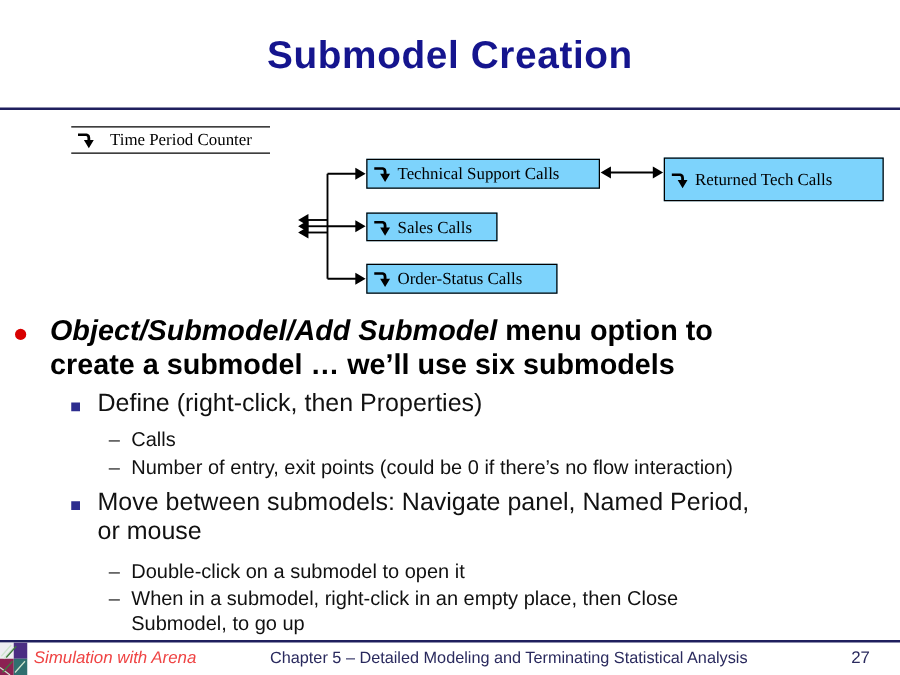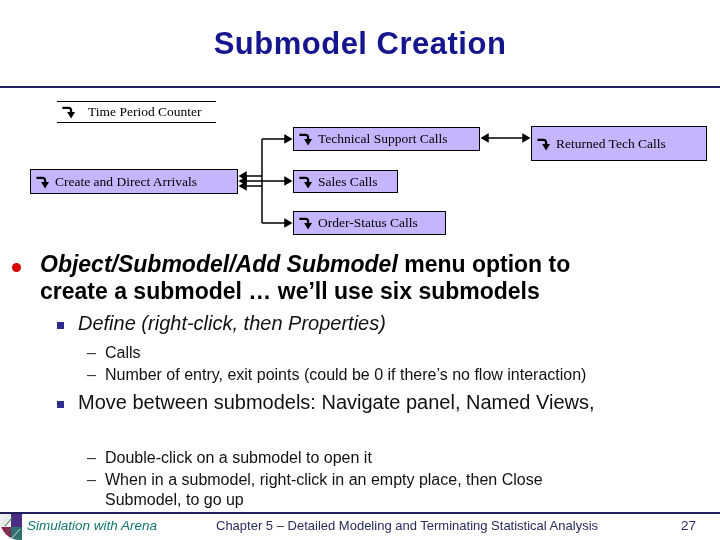--- a/index.html
+++ b/index.html
@@ -1,45 +1,45 @@
 <!DOCTYPE html>
 <html><head>
 <meta charset="utf-8">
 <style>
   html,body{margin:0;padding:0;background:#fff;}
   .slide{position:relative;width:720px;height:540px;background:#ffffff;overflow:hidden;
-         font-family:"Liberation Sans",sans-serif;color:#000;border-radius:20px;}
+         font-family:"Liberation Sans",sans-serif;color:#000;}
 
   
   .title{position:absolute;top:26px;left:0;width:720px;text-align:center;
          font-size:31px;font-weight:bold;color:#15158E;letter-spacing:0.5px;}
   .title-rule{position:absolute;top:86px;left:0;width:720px;height:2px;background:#1F1F5E;}
 
   
   .diagram{position:absolute;top:0;left:0;width:720px;height:250px;}
   .connectors{position:absolute;top:0;left:0;}
-  .dbox{position:absolute;box-sizing:border-box;border:1.5px solid #000;background:#c4b5fd;
+  .dbox{position:absolute;box-sizing:border-box;border:1.5px solid #000;background:#7dd3fc;
         display:flex;align-items:center;gap:5px;padding:0 4px 0 5px;
         font-family:"Liberation Serif","DejaVu Serif",serif;font-size:13.5px;white-space:nowrap;}
   .dbox.openbox{border-left:none;border-right:none;background:transparent;gap:12px;}
   .sicon{flex:0 0 auto;}
 
   
   .b1-dot{position:absolute;left:12px;top:263px;width:9px;height:9px;border-radius:50%;background:#D80000;}
   .b1-text{position:absolute;left:40px;top:251px;width:676px;font-size:23px;font-weight:bold;line-height:27px;}
   .b1-text .bi{font-style:italic;margin-top:16px;}
   .sqbullet{position:absolute;width:7px;height:7px;background:#2D2D8F;}
   .sub-text{position:absolute;left:78px;font-size:20px;line-height:23px;color:#111;}
   .dash-item{position:absolute;left:87px;display:flex;font-size:16px;line-height:20px;color:#111;}
   .dash-item .dash{width:18px;flex:0 0 auto;color:#333;}
 
   
   .footer-rule{position:absolute;top:512px;left:0;width:720px;height:1.5px;background:#1F1F5E;}
   .footer-logo{position:absolute;left:0;top:514px;}
-  .f-left{position:absolute;left:27px;top:518px;font-size:13.5px;font-style:italic;color:#0f766e;}
+  .f-left{position:absolute;left:27px;top:518px;font-size:13.5px;font-style:italic;color:#ef4444;}
   .f-center{position:absolute;left:216px;top:518px;font-size:13px;color:#2A2A5E;}
   .f-page{position:absolute;right:24px;top:518px;font-size:13.5px;color:#2A2A5E;}
 </style>
 </head>
 <body>
 
 <div class="slide">
 
   <div class="title">Submodel Creation</div>
   <div class="title-rule"></div>
@@ -80,26 +80,20 @@
       <span>Technical Support Calls</span>
     </div>
 
     <div class="dbox" style="left:531px;top:126px;width:176px;height:35px">
       <svg class="sicon" width="14" height="16" viewBox="0 0 14 17">
         <path d="M0 3 H6.2 C9.2 3 10.4 4.4 10.4 7 V8.6 H13.4 L9.2 15.5 L5 8.6 H8 V7 C8 5.6 7.4 5.2 6.2 5.2 H0 Z" fill="#000"></path>
       </svg>
       <span>Returned Tech Calls</span>
     </div>
 
-    <div class="dbox" style="left:30px;top:169px;width:208px;height:25px">
-      <svg class="sicon" width="14" height="16" viewBox="0 0 14 17">
-        <path d="M0 3 H6.2 C9.2 3 10.4 4.4 10.4 7 V8.6 H13.4 L9.2 15.5 L5 8.6 H8 V7 C8 5.6 7.4 5.2 6.2 5.2 H0 Z" fill="#000"></path>
-      </svg>
-      <span>Create and Direct Arrivals</span>
-    </div>
 
     <div class="dbox" style="left:293px;top:211px;width:153px;height:24px">
       <svg class="sicon" width="14" height="16" viewBox="0 0 14 17">
         <path d="M0 3 H6.2 C9.2 3 10.4 4.4 10.4 7 V8.6 H13.4 L9.2 15.5 L5 8.6 H8 V7 C8 5.6 7.4 5.2 6.2 5.2 H0 Z" fill="#000"></path>
       </svg>
       <span>Order-Status Calls</span>
     </div>
 
     <div class="dbox" style="left:293px;top:170px;width:105px;height:23px">
       <svg class="sicon" width="14" height="16" viewBox="0 0 14 17">
@@ -109,34 +103,35 @@
     </div>
   </div>
 
   <div class="b1-dot"></div>
   <div class="b1-text">
     <span class="bi">Object/Submodel/Add Submodel</span><span> menu option to</span><br>
     <span>create a submodel … we’ll use six submodels</span>
   </div>
 
   <div class="sqbullet" style="left:57px;top:322px;"></div>
-  <div class="sub-text" style="top:312px;font-style:italic;">Define (right-click, then Properties)</div>
+  <div class="sub-text" style="top:312px;">Define (right-click, then Properties)</div>
 
   <div class="dash-item" style="top:343px;">
     <span class="dash">–</span>
     <span>Calls</span>
   </div>
   <div class="dash-item" style="top:365px;width:628px;">
     <span class="dash">–</span>
     <span>Number of entry, exit points (could be 0 if there’s no flow interaction)</span>
   </div>
 
   <div class="sqbullet" style="left:57px;top:401px;"></div>
   <div class="sub-text" style="top:391px;">
-    <span>Move between submodels: Navigate panel, Named Views,</span><br>
+    <span>Move between submodels: Navigate panel, Named Period,</span><br>
+    <span>or mouse</span>
   </div>
 
   <div class="dash-item" style="top:448px;">
     <span class="dash">–</span>
     <span>Double-click on a submodel to open it</span>
   </div>
   <div class="dash-item" style="top:470px;width:600px;">
     <span class="dash">–</span>
     <span>
       <span>When in a submodel, right-click in an empty place, then Close</span><br>

